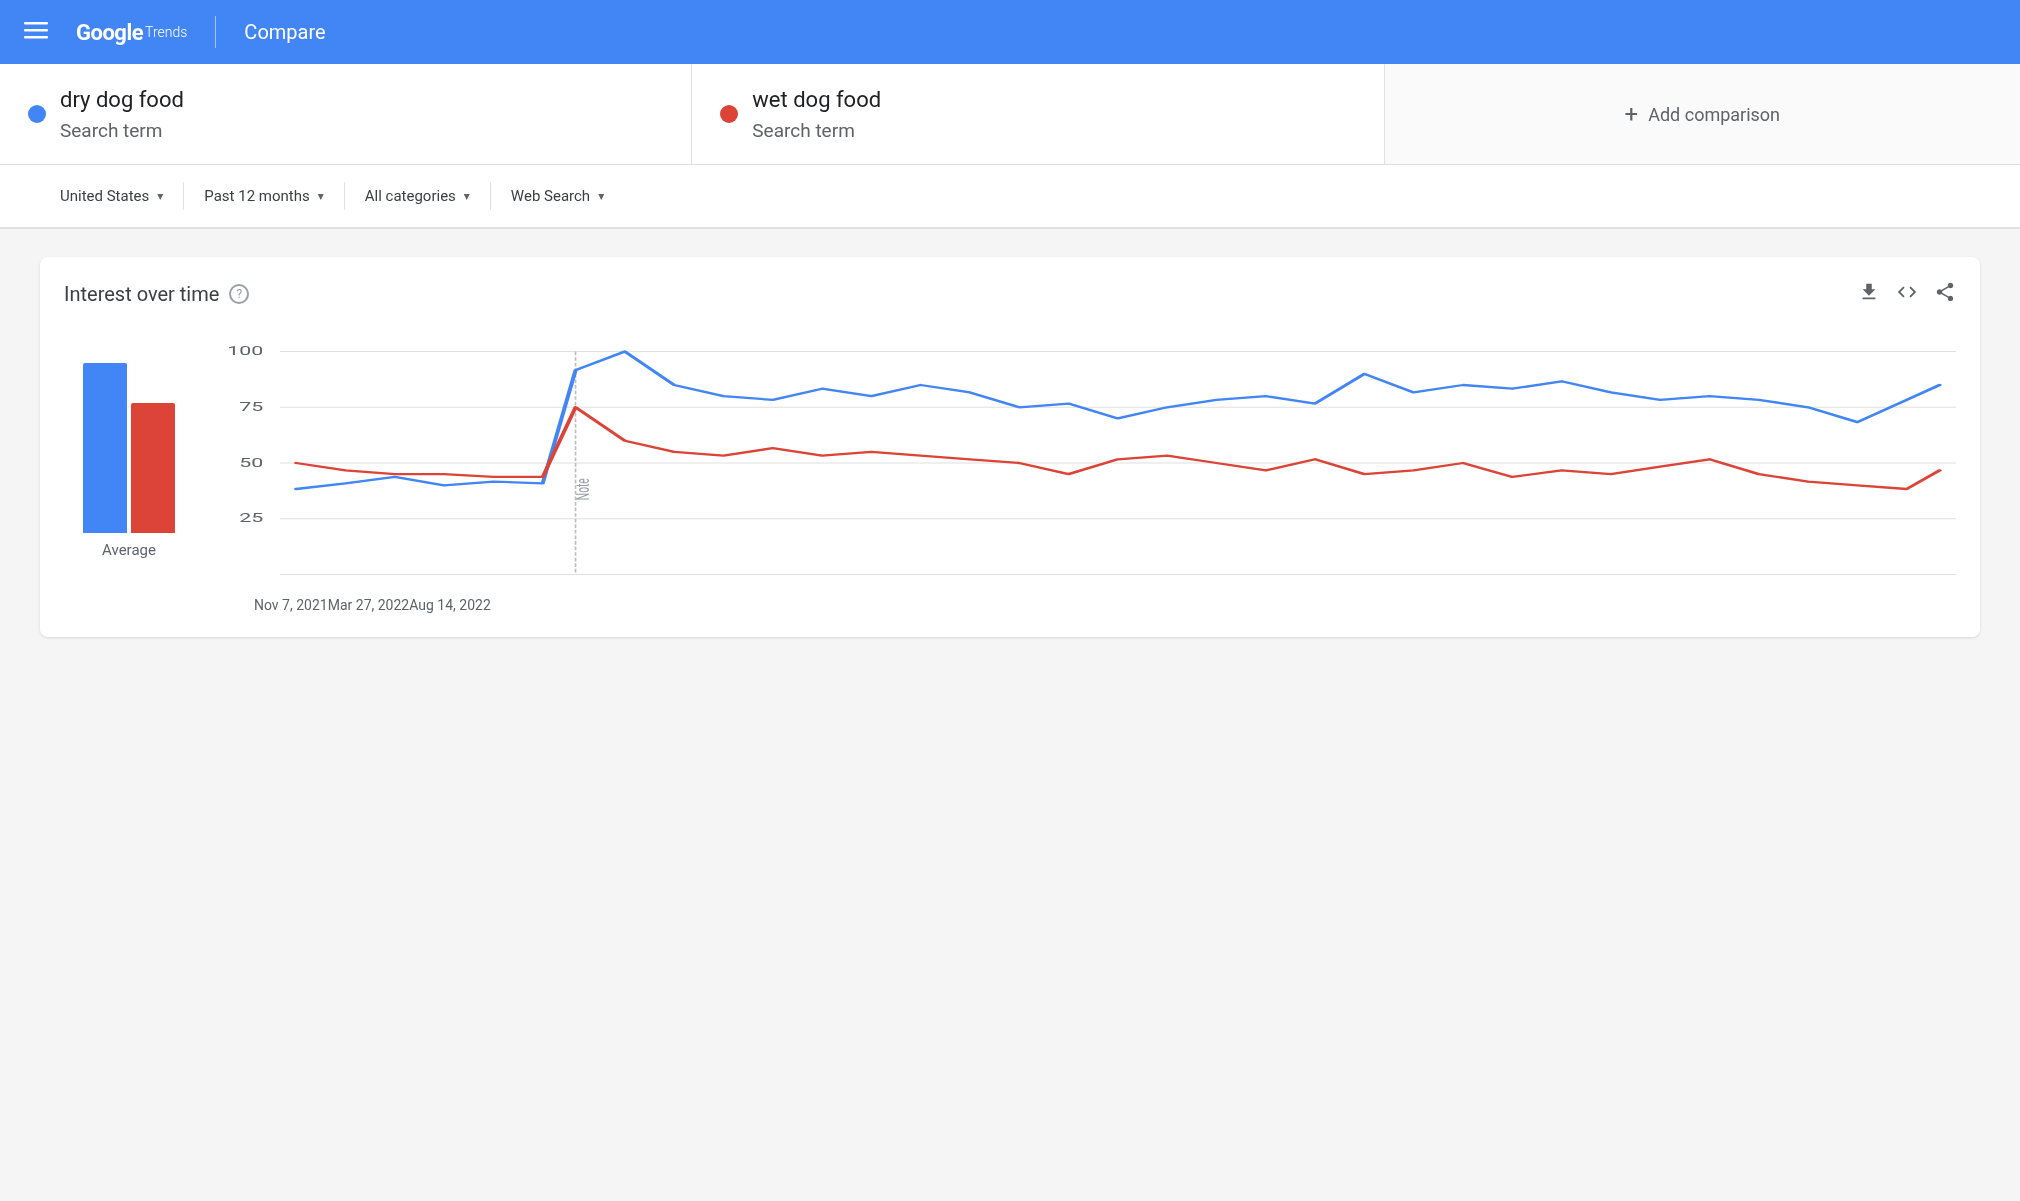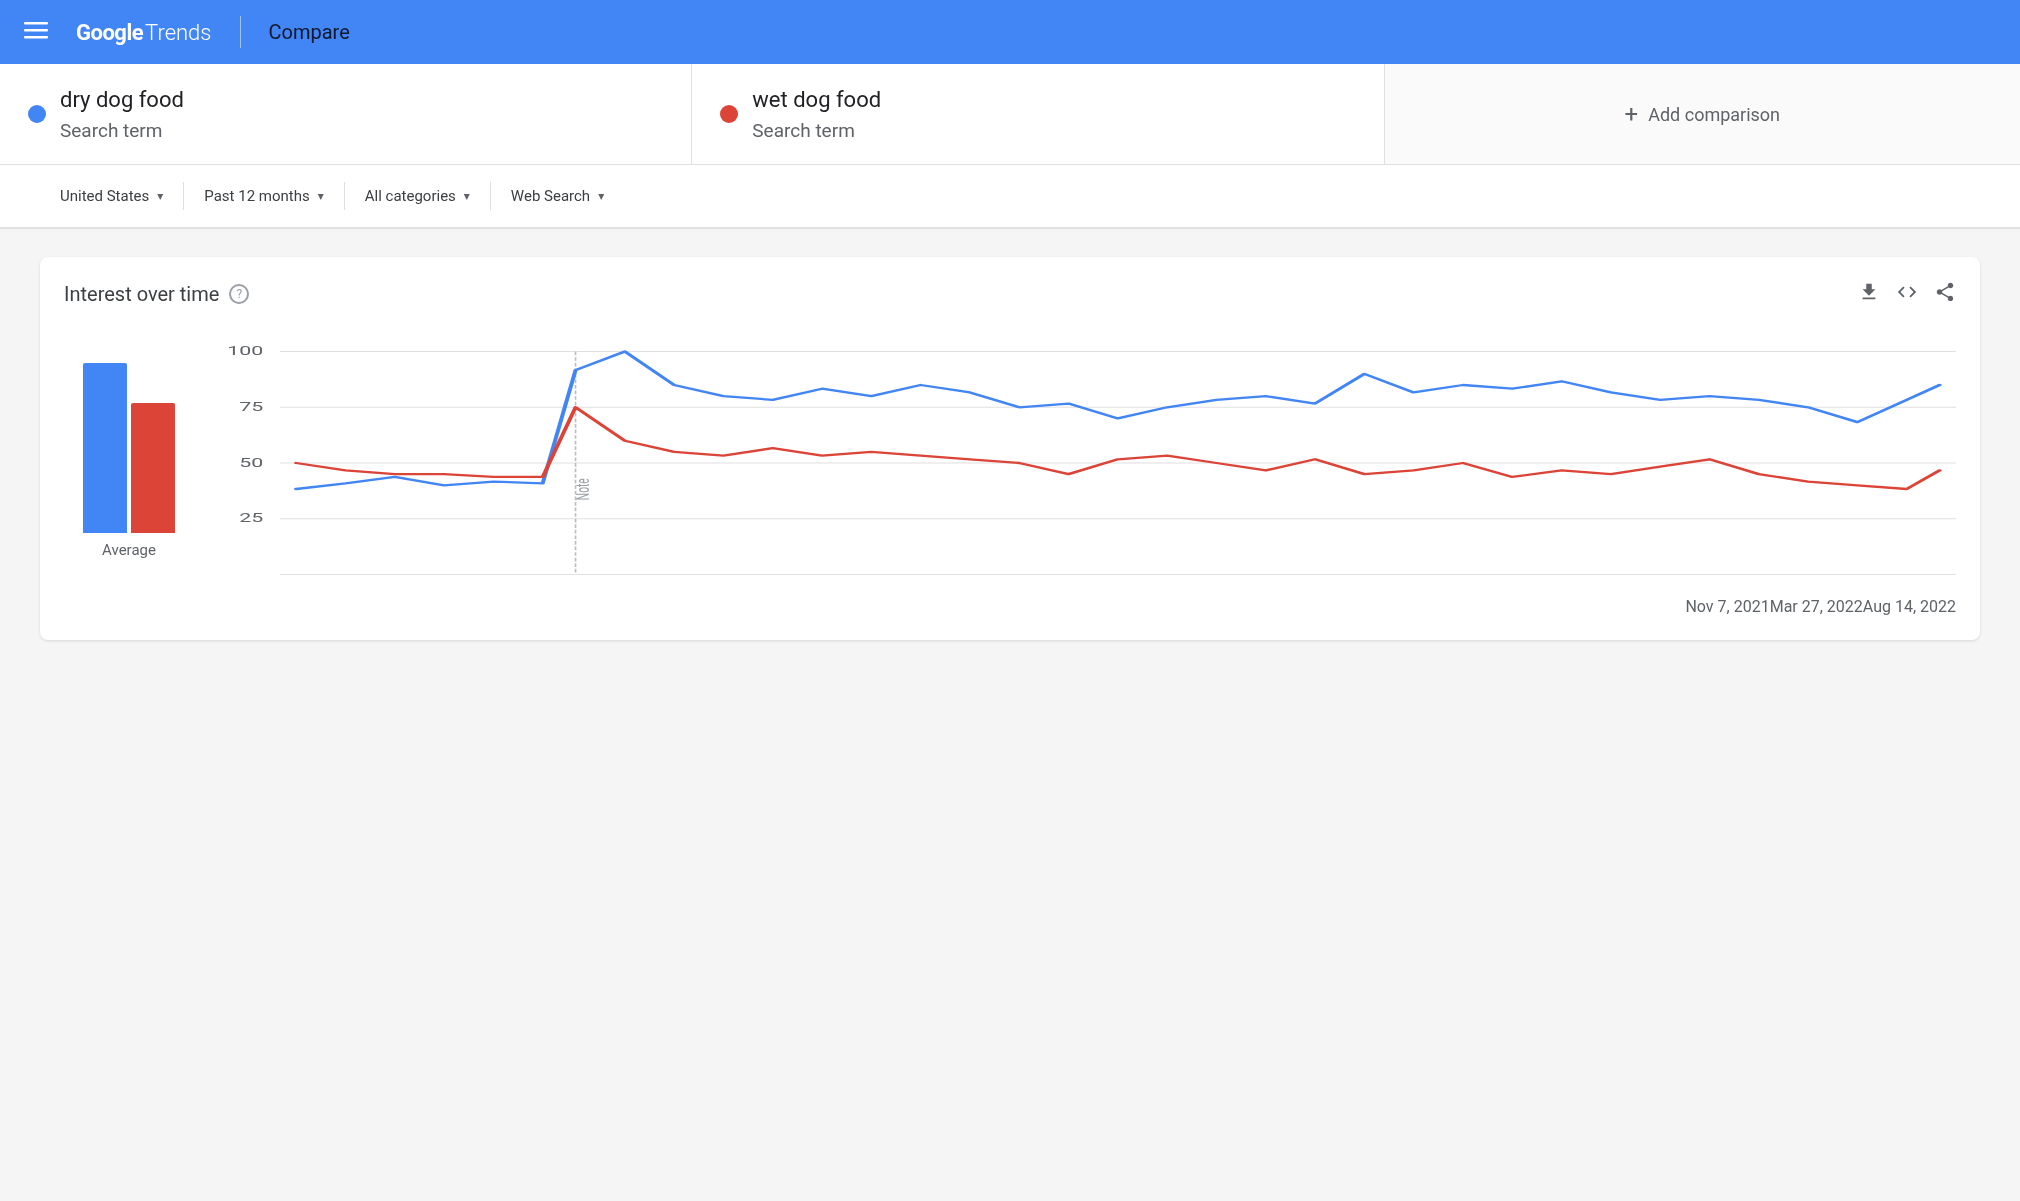--- a/index.html
+++ b/index.html
@@ -25,34 +25,34 @@
       align-items: center;
       gap: 2px;
     }
     .logo-google {
       font-size: 22px;
       font-weight: 700;
       color: white;
       letter-spacing: -0.5px;
     }
     .logo-trends {
-      font-size: 22px;
+      font-size: 14px;
       font-weight: 300;
       color: white;
     }
     .header-divider {
       width: 1px;
       height: 32px;
       background: rgba(255,255,255,0.5);
       margin: 0 8px;
     }
     .header-compare {
       font-size: 20px;
       font-weight: 400;
-      color: #0f172a;
+      color: #ffffff;
     }
 
     
     .search-terms-bar {
       background: white;
       display: flex;
       border-bottom: 1px solid #e0e0e0;
     }
     .search-term-item {
       flex: 1;
@@ -404,21 +404,21 @@
               880,144
               910,136
               940,152
               970,160
               1000,164
               1030,168
               1050,148
             " fill="none" stroke="#db4437" stroke-width="2.5" stroke-linejoin="round" stroke-linecap="round"></polyline>
         </svg>
 
-        <div style="display:flex; justify-content:flex-end; padding: 4px 0 0 40px; font-size:16px; color:#5f6368;">
+        <div style="display:flex; justify-content:flex-start; padding: 4px 0 0 40px; font-size:14px; color:#5f6368;">
           <span>Nov 7, 2021</span>
           <span>Mar 27, 2022</span>
           <span>Aug 14, 2022</span>
         </div>
       </div>
     </div>
   </div>
 </div>
 
 </body></html>

